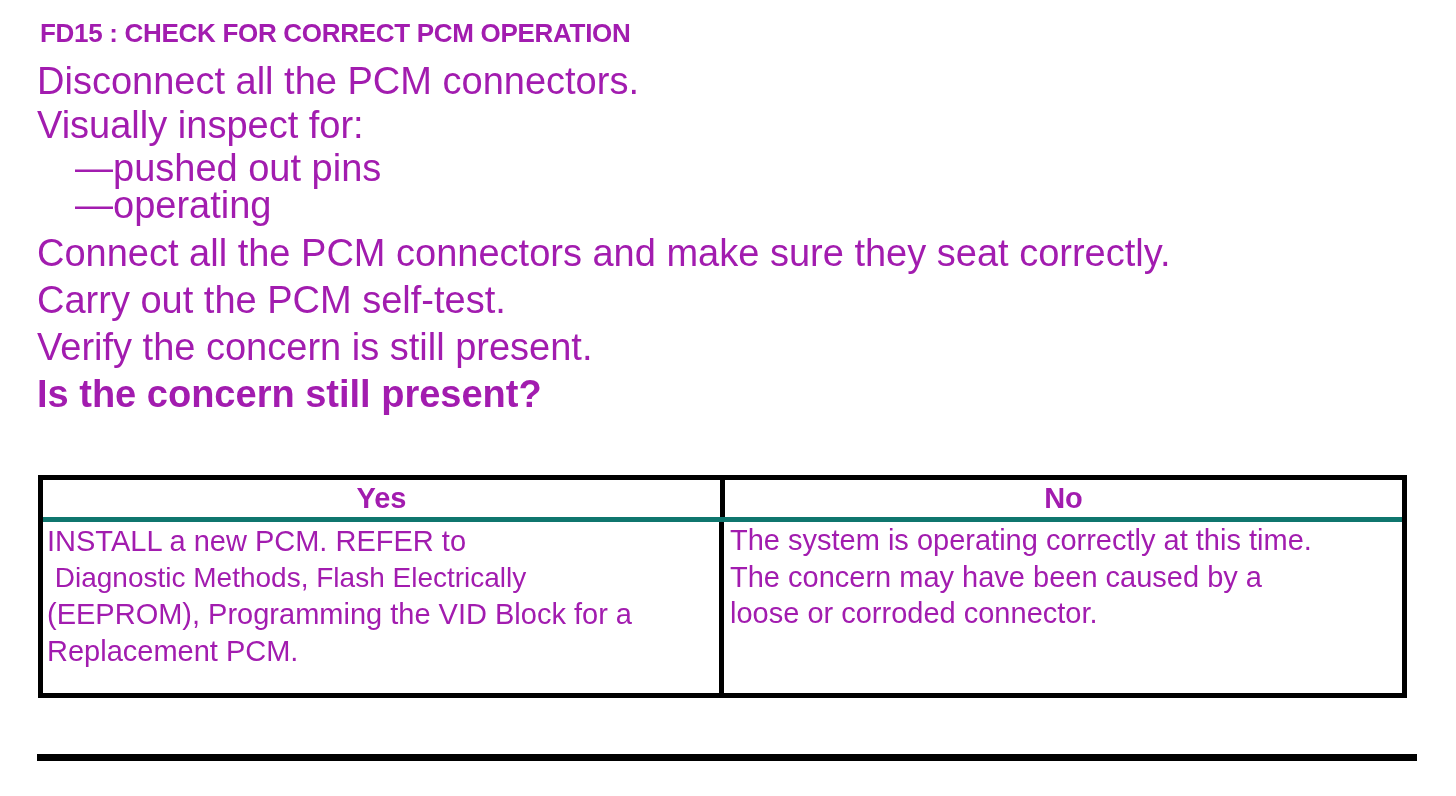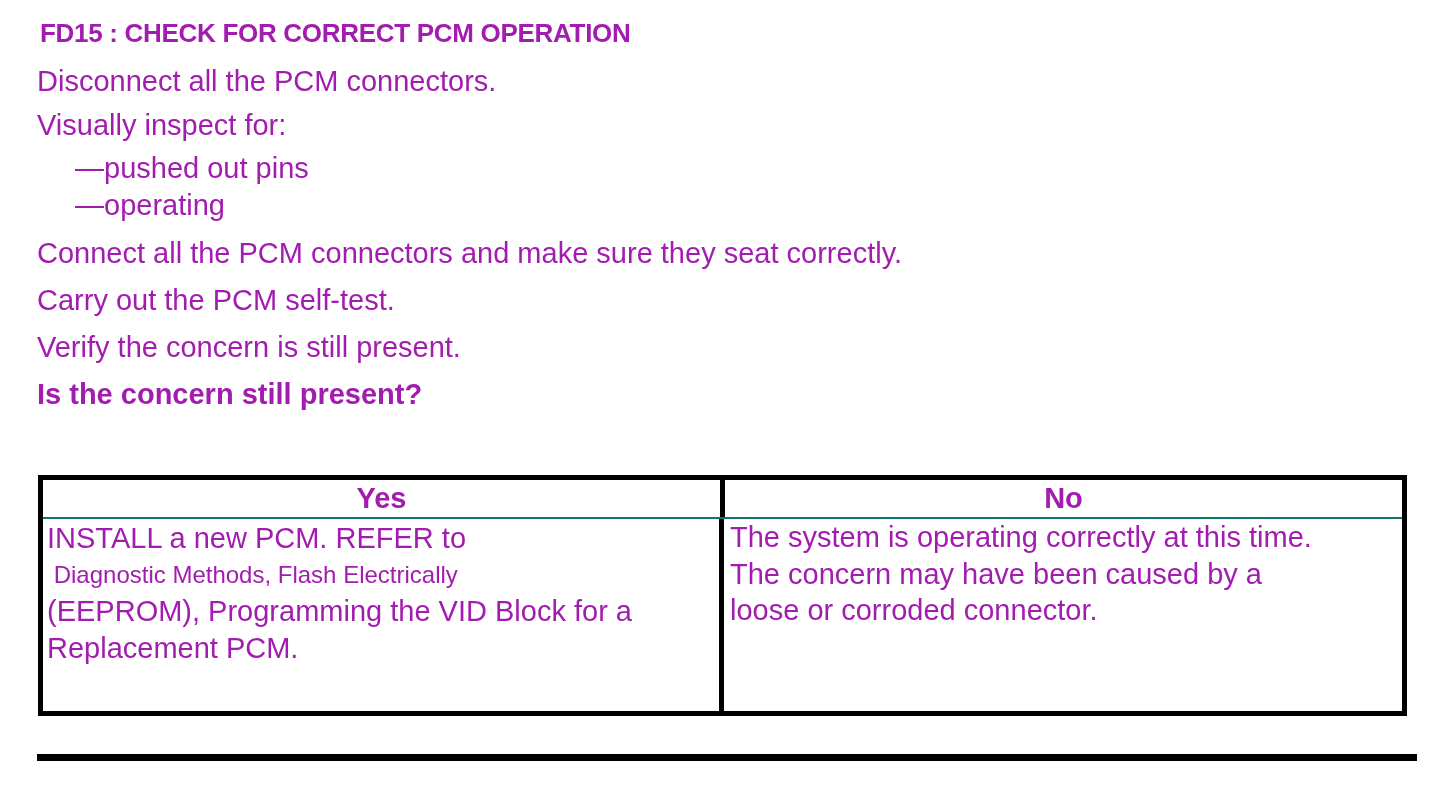--- a/index.html
+++ b/index.html
@@ -21,21 +21,21 @@
     left: 40px;
     top: 18px;
     font-size: 26px;
     font-weight: bold;
     letter-spacing: -0.3px;
     white-space: pre;
   }
   .step {
     position: absolute;
     left: 37px;
-    font-size: 29px;
+    font-size: 38px;
     line-height: 30px;
     white-space: pre;
   }
   .step.indent { left: 75px; }
   .step.question { font-weight: bold; }
   .s0 { top: 66px; }
   .s1 { top: 110px; text-align: center; }
   .s2 { top: 153px; }
   .s3 { top: 190px; }
   .s4 { top: 238px; }
@@ -46,53 +46,53 @@
   .results {
     position: absolute;
     left: 38px;
     top: 475px;
     width: 1369px;
     border: 5px solid #000000;
     box-sizing: border-box;
   }
   .results-header {
     display: flex;
-    border-bottom: 2px solid #0f766e;
+    border-bottom: 5px solid #0f766e;
   }
   .results-header .hcell {
     flex: 1 1 0;
     height: 37px;
     line-height: 36px;
     text-align: center;
     font-size: 29px;
     font-weight: bold;
   }
   .results-header .hcell.yes { border-right: 5px solid #000000; }
   .results-body {
     display: flex;
-    height: 192px;
+    height: 171px;
   }
   .results-body .bcell {
     flex: 1 1 0;
     box-sizing: border-box;
     font-size: 29px;
     line-height: 36.5px;
     overflow: hidden;
   }
   .results-body .bcell.yes {
     border-right: 5px solid #000000;
     padding: 1px 0 0 4px;
   }
   .results-body .bcell.no {
     display: flex;
     flex-direction: column;
     padding-left: 6px;
   }
   .cell-line { white-space: pre; }
-  .cell-line.small { font-size: 24px; }
+  .cell-line.small { font-size: 28px; }
 
   .bottom-rule {
     position: absolute;
     left: 37px;
     top: 754px;
     width: 1380px;
     height: 7px;
     background: #000000;
   }
 </style>

